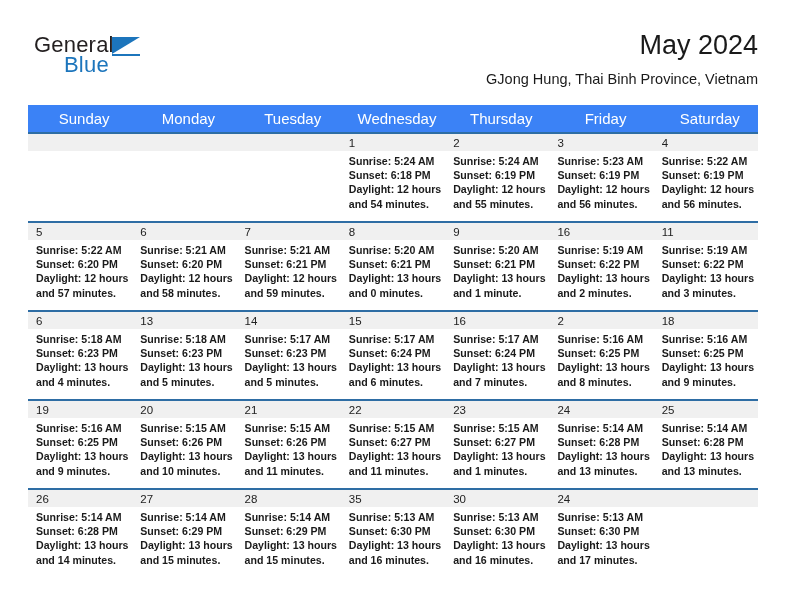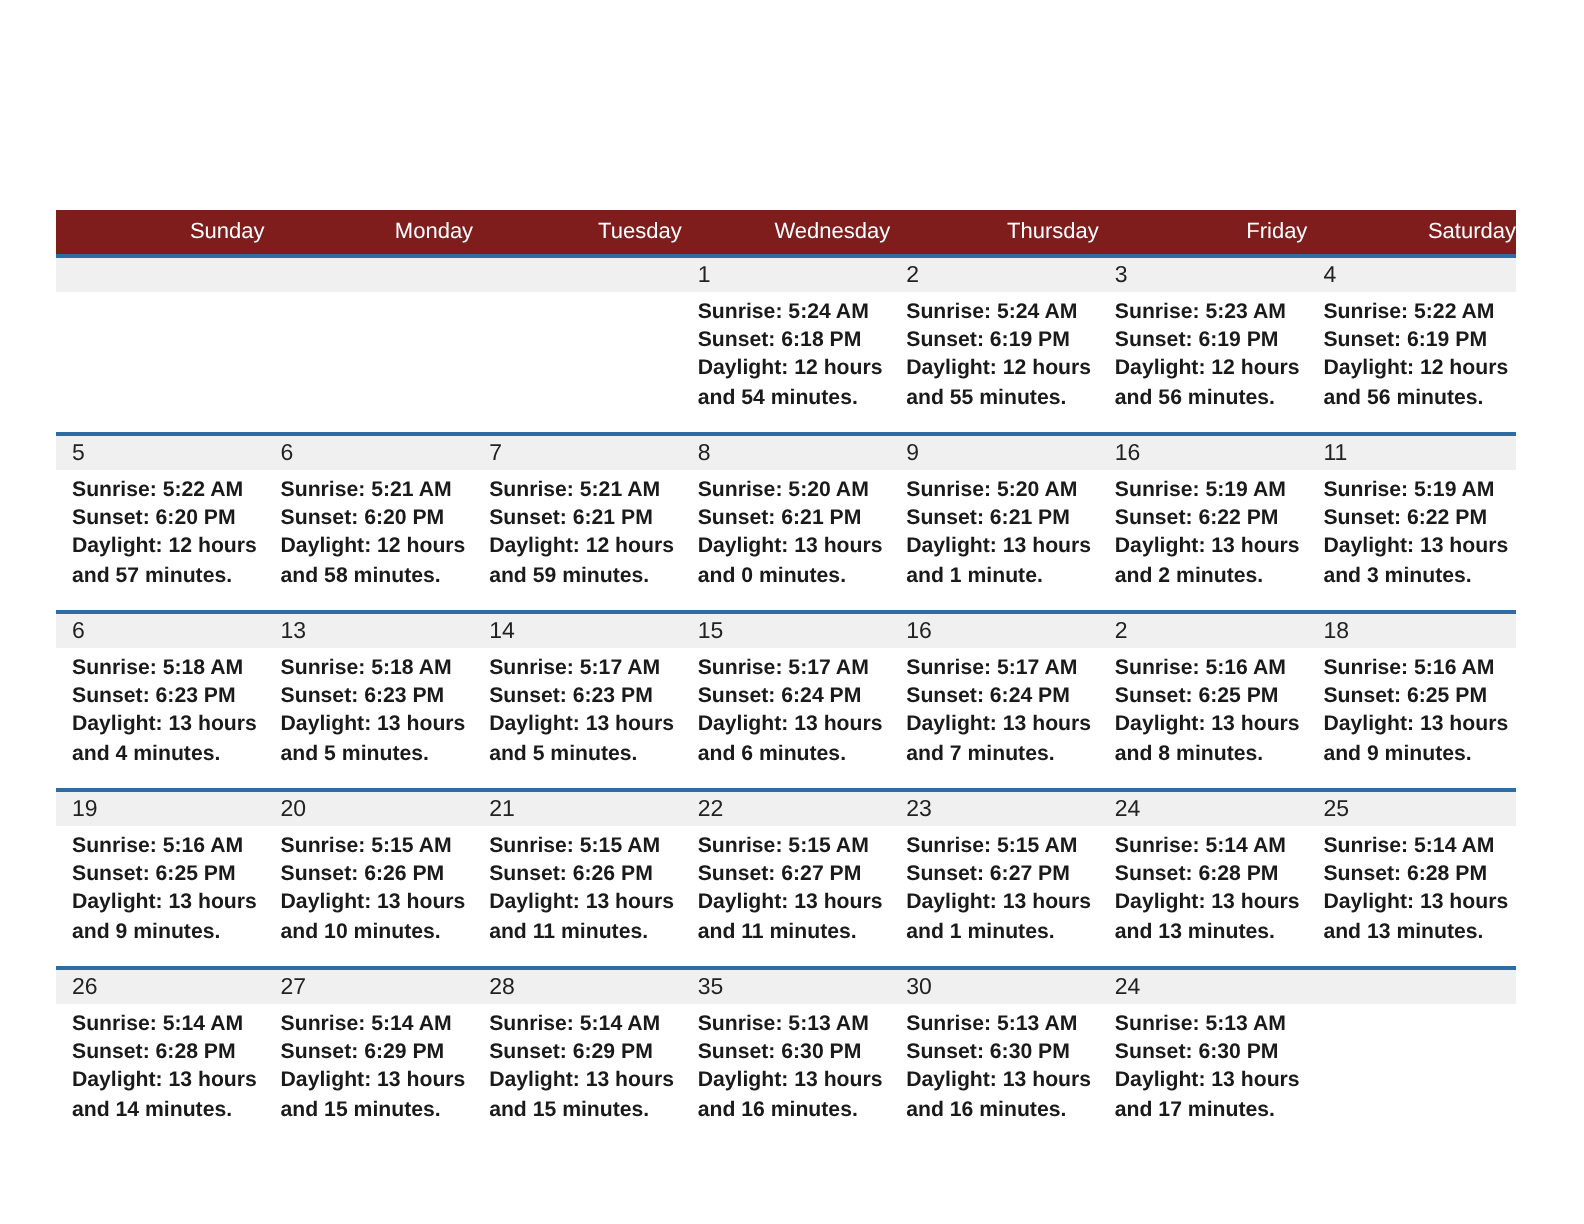--- a/index.html
+++ b/index.html
@@ -95,25 +95,25 @@
   
   .calendar {
     position: absolute;
     left: 28px;
     top: 105px;
     width: 730px;
     border-collapse: collapse;
     table-layout: fixed;
   }
   .calendar th {
-    background: #7f1d1d;
+    background: #3b82f6;
     color: #ffffff;
-    font-size: 11px;
+    font-size: 15px;
     font-weight: normal;
-    text-align: right;
+    text-align: center;
     padding: 5px 0 5px 8px;
     height: 19px;
     box-sizing: border-box;
   }
   .calendar td {
     vertical-align: top;
     padding: 0;
     height: 89px;
     box-sizing: border-box;
     border-top: 2px solid #2e6da4;
@@ -147,20 +147,35 @@
   }
   .daydetail div {
     white-space: nowrap;
   }
 </style>
 </head>
 <body>
 
 <div class="page">
 
+  <div class="header">
+
+    <div class="logo">
+      <span class="logo-general">General</span>
+      <span class="logo-tri"></span>
+      <span class="logo-underline"></span>
+      <span class="logo-blue">Blue</span>
+    </div>
+
+    <div class="title-block">
+      <div class="cal-title">May 2024</div>
+      <div class="cal-subtitle">GJong Hung, Thai Binh Province, Vietnam</div>
+    </div>
+
+  </div>
 
   <table class="calendar">
     <thead>
       <tr>
         <th>Sunday</th>
         <th>Monday</th>
         <th>Tuesday</th>
         <th>Wednesday</th>
         <th>Thursday</th>
         <th>Friday</th>

